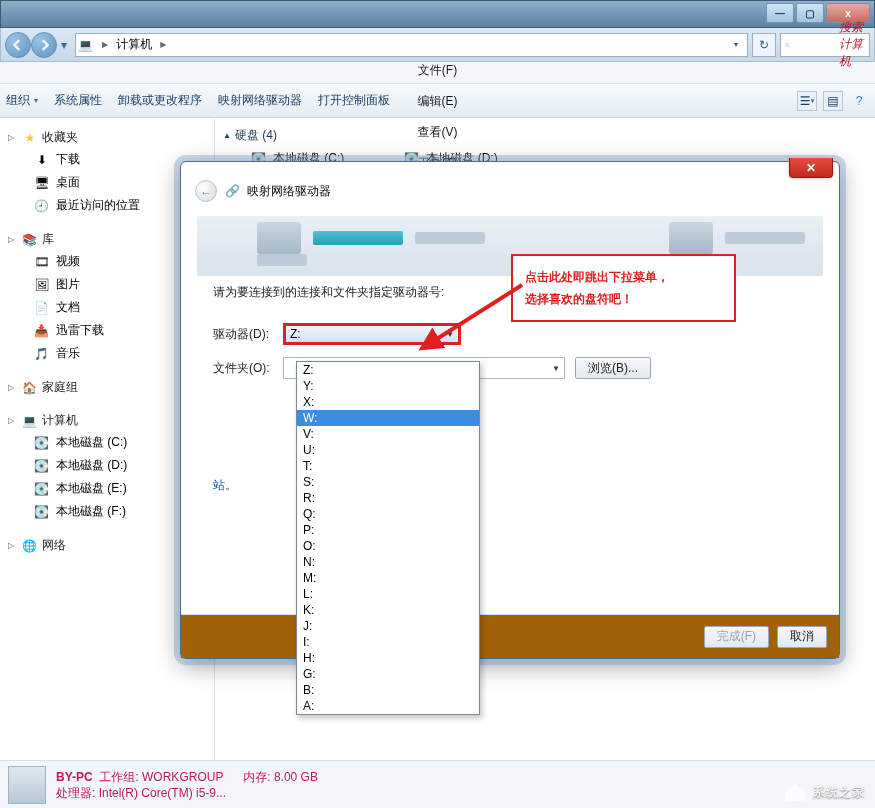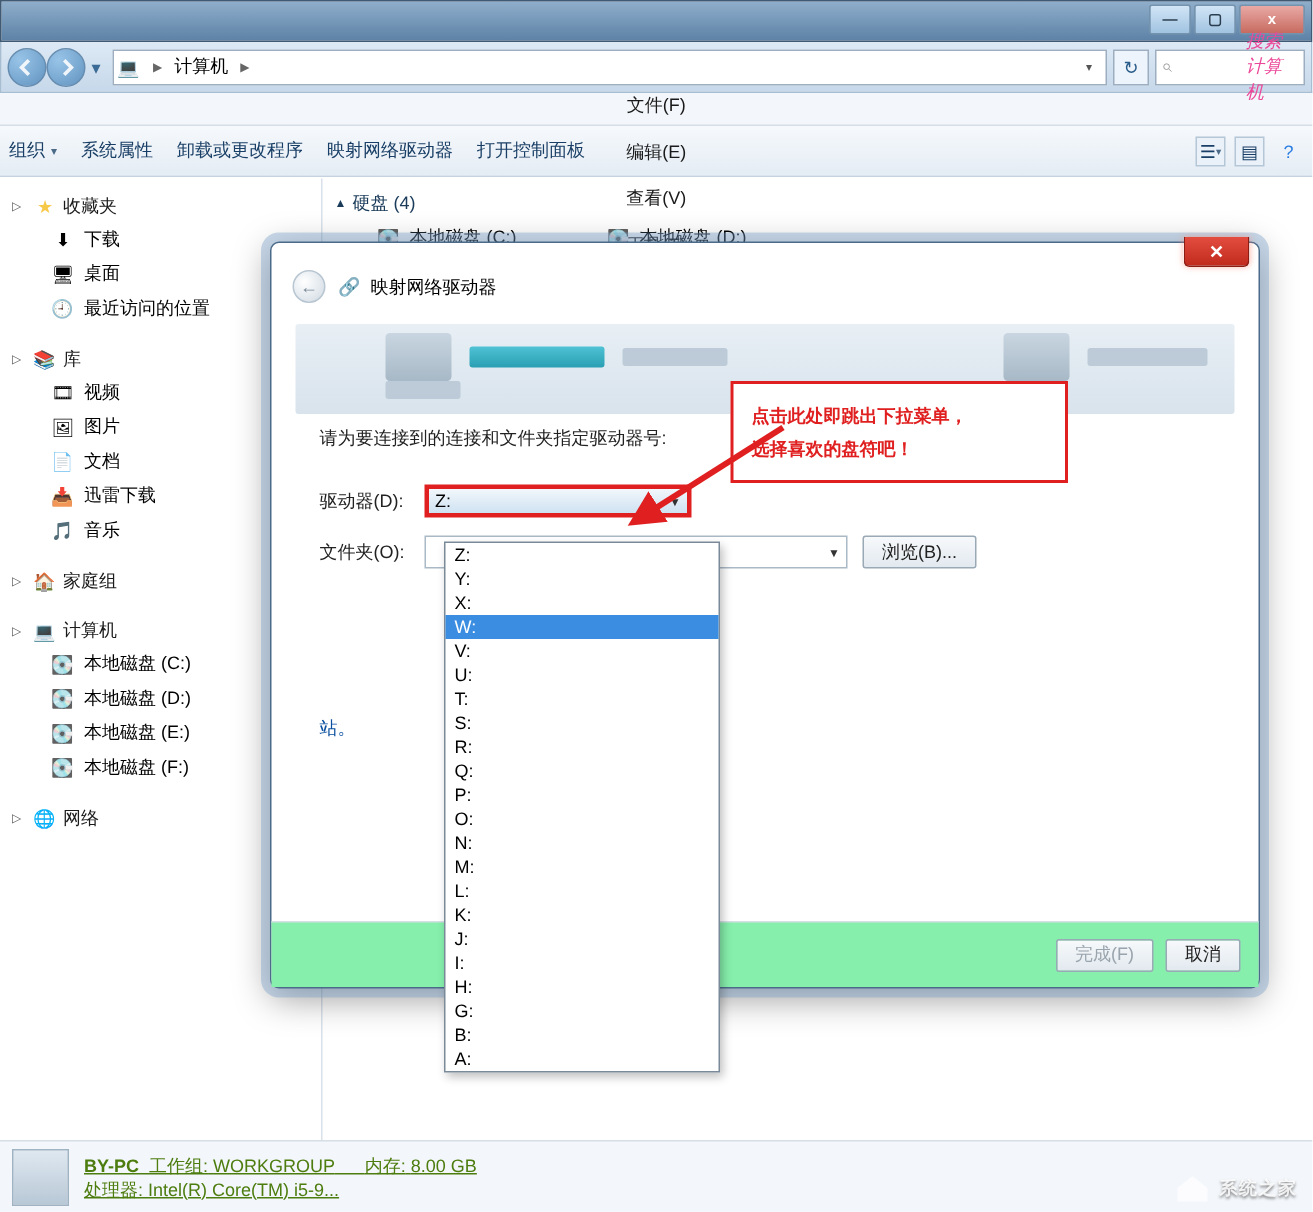--- a/index.html
+++ b/index.html
@@ -18,21 +18,21 @@
 .nav-arrow.disabled { opacity: .7; }
 .nav-arrow svg { width: 12px; height: 12px; fill: #fff; }
 .nav-dd { width: 14px; height: 18px; display: flex; align-items: center; justify-content: center; color: #3a6a95; }
 .addr { flex: 1; height: 24px; border: 1px solid #9caec0; background: #fff; display: flex; align-items: center; padding: 0 2px; }
 .addr .icn { width: 16px; height: 16px; margin-right: 4px; display: flex; align-items: center; justify-content: center; }
 .addr .seg { padding: 0 4px; }
 .addr .chev { color: #666; padding: 0 4px; font-size: 8px; }
 .addr .spacer { flex: 1; }
 .addr .dd { width: 18px; text-align: center; color: #555; font-size: 8px; }
 .refresh { width: 24px; height: 24px; border: 1px solid #9caec0; background: #eef4fb; display: flex; align-items: center; justify-content: center; color: #2a5d8a; }
-.search { width: 100px; height: 24px; border: 1px solid #9caec0; background: #fff; display: flex; align-items: center; padding: 0 4px; color: #ec4899; font-style: italic; gap: 45px; }
+.search { width: 90px; height: 24px; border: 1px solid #9caec0; background: #fff; display: flex; align-items: center; padding: 0 4px; color: #b91c1c; font-style: italic; gap: 45px; }
 .search svg { width: 12px; height: 12px; margin-right: 4px; }
 
 
 .menubar { height: 22px; background: #f3f6fa; border-bottom: 1px solid #d6dee6; display: flex; align-items: center; padding: 0 6px; gap: 14px; flex-direction: column; }
 .menubar span { color: #1a1a1a; }
 
 
 .toolbar { height: 34px; background: linear-gradient(#f6f9fc, #e4ecf4); border-bottom: 1px solid #c6d3df; display: flex; align-items: center; padding: 0 6px; gap: 16px; color: #1a3f66; }
 .toolbar .tool { display: flex; align-items: center; gap: 4px; }
 .toolbar .dd { font-size: 8px; color: #4a6a88; }
@@ -52,21 +52,21 @@
 
 .content { flex: 1; position: relative; padding: 8px 8px; }
 .ct-hdr { display: flex; align-items: center; gap: 4px; color: #1a3b5a; }
 .ct-hdr .tri { font-size: 8px; }
 .ct-items { display: flex; gap: 60px; padding: 6px 0 0 28px; }
 .ct-item { display: flex; align-items: center; gap: 6px; }
 
 
 .statusbar { position: absolute; left: 0; right: 0; bottom: 0; height: 48px; border-top: 1px solid #d6dee6; background: #f3f6fa; display: flex; align-items: center; padding: 4px 8px; gap: 10px; }
 .status-ic { width: 38px; height: 38px; background: linear-gradient(#dfe8f0, #b8c8d6); border: 1px solid #a0b3c3; }
-.status-txt { line-height: 16px; color: #4d7c0f; text-decoration: underline; }
+.status-txt { line-height: 16px; color: #be185d; }
 
 
 .wm { position: absolute; right: 10px; bottom: 6px; color: rgba(255,255,255,.85); display: flex; align-items: center; gap: 6px; text-shadow: 0 1px 2px rgba(0,0,0,.5); font-size: 13px; }
 .wm .house { width: 24px; height: 20px; fill: rgba(255,255,255,.8); }
 .wm .t1 { font-weight: bold; letter-spacing: 1px; }
 .dialog { position: absolute; left: 180px; top: 161px; width: 660px; height: 498px; background: #fff; border: 1px solid #4b6b8a; border-radius: 6px; box-shadow: 0 0 0 6px rgba(120,160,200,.4), 0 6px 24px rgba(0,0,0,.4); }
 .dlg-close { position: absolute; right: 6px; top: -4px; width: 44px; height: 20px; background: linear-gradient(#e24d3f, #c02b1e); border: 1px solid #8b1d14; border-top: none; border-radius: 0 0 4px 4px; display: flex; align-items: center; justify-content: center; color: #fff; font-weight: bold; box-shadow: 0 0 4px rgba(255,140,120,.6); }
 .dlg-hdr { display: flex; align-items: center; gap: 8px; padding: 18px 14px 10px; }
 .dlg-back { width: 22px; height: 22px; border-radius: 50%; border: 1px solid #b8c6d2; background: radial-gradient(circle at 35% 35%, #fff, #cfd9e2); display: flex; align-items: center; justify-content: center; color: #7a8a98; }
 .dlg-title-row { display: flex; align-items: center; gap: 6px; }
@@ -82,30 +82,30 @@
 .dlg-p { padding: 0 32px 16px; color: #222; }
 .dlg-row { display: flex; align-items: center; padding: 6px 32px; gap: 10px; }
 .dlg-lbl { width: 60px; color: #222; }
 .combo { position: relative; width: 178px; height: 22px; border: 3px solid #e02020; background: linear-gradient(#f2f7fb, #cfe2f2); display: flex; align-items: center; padding: 0 4px; }
 .combo .val { flex: 1; }
 .combo .arr { font-size: 8px; color: #333; }
 .folder-in { flex: 1; max-width: 282px; height: 22px; border: 1px solid #aab9c6; background: #fff; display: flex; align-items: center; justify-content: flex-end; padding: 0 4px; }
 .folder-in .arr { font-size: 8px; color: #333; }
 .btn { height: 22px; padding: 0 12px; border: 1px solid #9aa9b6; background: linear-gradient(#f7f9fb, #e2e9ef); border-radius: 2px; display: inline-flex; align-items: center; color: #222; }
 .dlg-link { color: #0a4fa0; padding: 2px 32px; }
-.dlg-ftr { position: absolute; bottom: 0; left: 0; right: 0; height: 44px; border-top: 1px solid #d6dee6; background: #86efac; display: flex; align-items: center; justify-content: flex-end; gap: 8px; padding: 0 12px; }
+.dlg-ftr { position: absolute; bottom: 0; left: 0; right: 0; height: 44px; border-top: 1px solid #d6dee6; background: #a16207; display: flex; align-items: center; justify-content: flex-end; gap: 8px; padding: 0 12px; }
 .dlg-ftr .btn.disabled { color: #9aa4ad; }
 
 
 .ddlist { position: absolute; left: 296px; top: 361px; width: 184px; border: 1px solid #7a8a98; background: #fff; box-shadow: 2px 3px 6px rgba(0,0,0,.25); z-index: 50; }
 .dd-opt { padding: 1px 6px; font-size: 12px; color: #000; }
 .dd-opt.hi { background: #3a8de0; color: #fff; }
 
 
-.callout { position: absolute; left: 487px; top: 254px; width: 225px; border: 2px solid #e02020; background: #fff; padding: 10px 12px; color: #e02020; font-weight: bold; font-size: 14px; line-height: 22px; z-index: 30; }
+.callout { position: absolute; left: 511px; top: 254px; width: 225px; border: 2px solid #e02020; background: #fff; padding: 10px 12px; color: #e02020; font-weight: bold; font-size: 14px; line-height: 22px; z-index: 30; }
 .arrow-svg { position: absolute; left: 412px; top: 280px; z-index: 30; pointer-events: none; }
 </style>
 </head>
 <body>
 
 <div class="titlebar">
   <div class="titlebar-btns">
     <div class="titlebar-btn">—</div>
     <div class="titlebar-btn">▢</div>
     <div class="titlebar-btn close">x</div>

